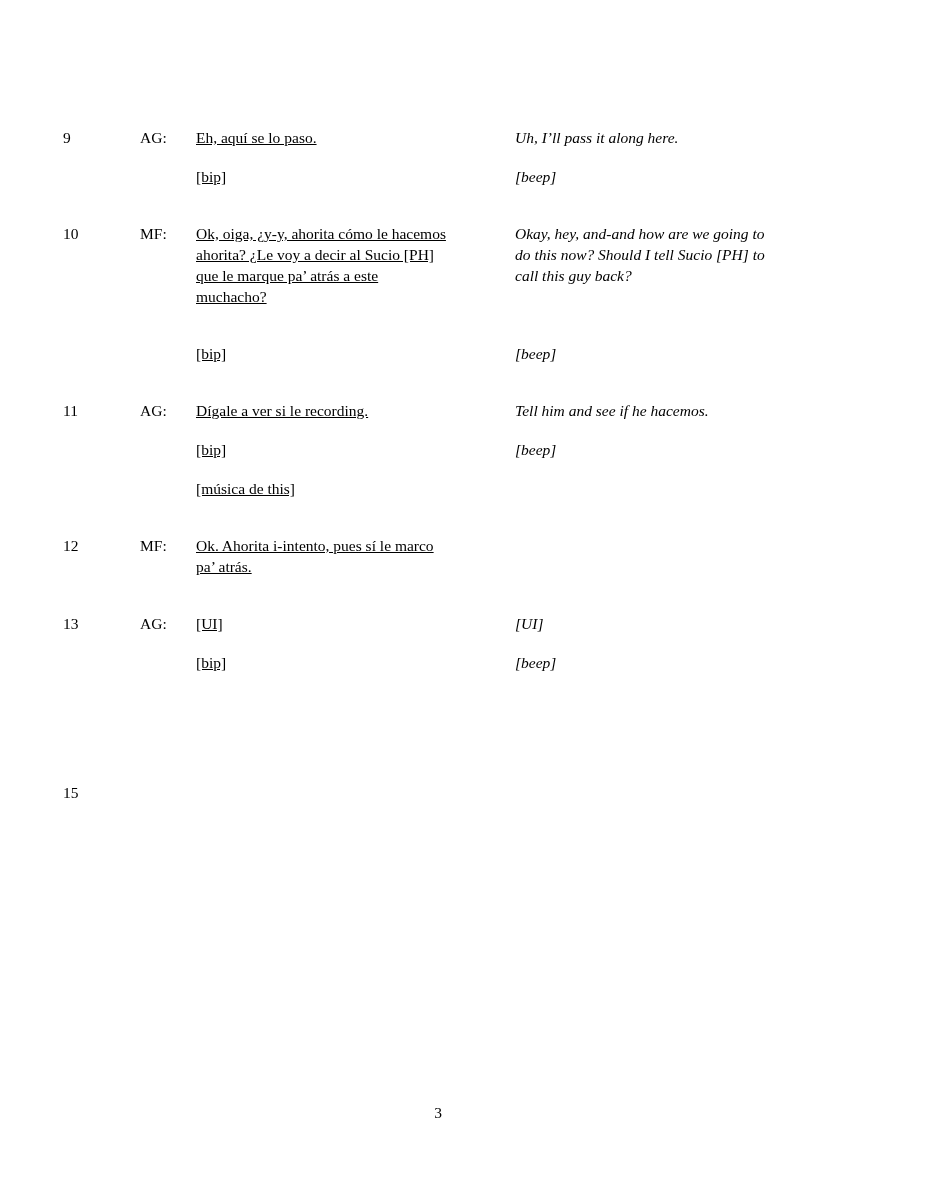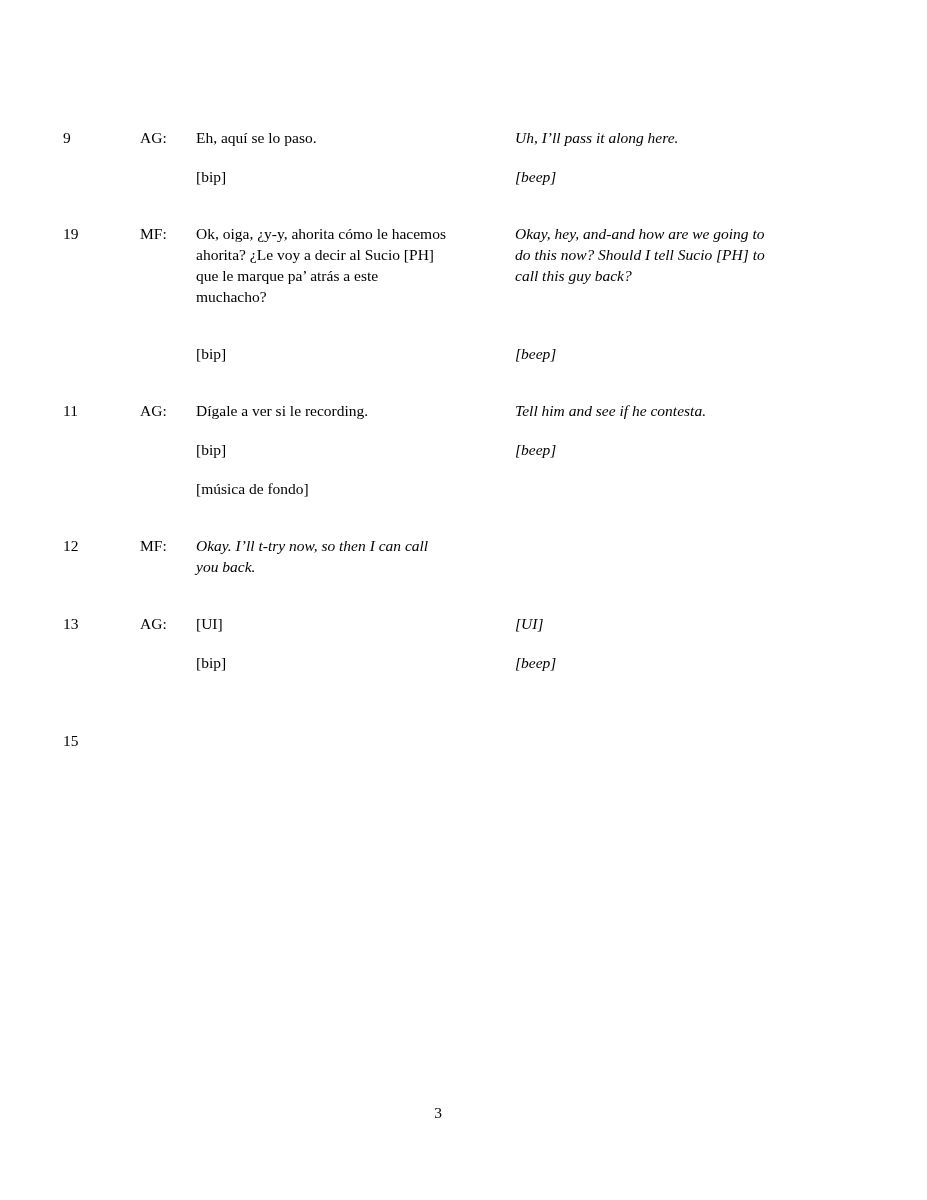--- a/index.html
+++ b/index.html
@@ -20,26 +20,26 @@
     left: 63px;
     width: 810px;
   }
   .row {
     display: grid;
     grid-template-columns: 77px 56px 319px 356px;
     align-items: start;
   }
   .num  { white-space: pre-line; }
   .spk  { font-weight: normal; white-space: pre-line; }
-  .orig { white-space: pre-line; }
+  .orig { white-space: pre-line; text-decoration: underline; }
   .trans{ white-space: pre-line; font-style: italic; }
   
   .b-gap   { margin-top: 18px; }   
   .e-gap   { margin-top: 36px; }   
-  .big-gap { margin-top: 57px; }  
+  .big-gap { margin-top: 109px; }  
   .footer {
     position: absolute;
     top: 1102px;
     left: 0;
     width: 876px;
     text-align: center;
   }
 </style>
 </head>
 <body>
@@ -57,21 +57,21 @@
       <div class="row b-gap">
         <div class="num"></div>
         <div class="spk"></div>
         <div class="orig">[bip]</div>
         <div class="trans">[beep]</div>
       </div>
     </div>
 
     <div class="e-gap">
       <div class="row">
-        <div class="num">19</div>
+        <div class="num">10</div>
         <div class="spk">MF:</div>
         <div class="orig">Ok, oiga, ¿y-y, ahorita cómo le hacemos
 ahorita? ¿Le voy a decir al Sucio [PH]
 que le marque pa’ atrás a este
 muchacho?</div>
         <div class="trans">Okay, hey, and-and how are we going to
 do this now? Should I tell Sucio [PH] to
 call this guy back?</div>
       </div>
       <div class="row e-gap">
@@ -80,41 +80,41 @@
         <div class="orig">[bip]</div>
         <div class="trans">[beep]</div>
       </div>
     </div>
 
     <div class="e-gap">
       <div class="row">
         <div class="num">11</div>
         <div class="spk">AG:</div>
         <div class="orig">Dígale a ver si le recording.</div>
-        <div class="trans">Tell him and see if he contesta.</div>
+        <div class="trans">Tell him and see if he hacemos.</div>
       </div>
       <div class="row b-gap">
         <div class="num"></div>
         <div class="spk"></div>
         <div class="orig">[bip]</div>
         <div class="trans">[beep]</div>
       </div>
       <div class="row b-gap">
         <div class="num"></div>
         <div class="spk"></div>
-        <div class="orig">[música de fondo]</div>
+        <div class="orig">[música de this]</div>
       </div>
     </div>
 
     <div class="e-gap">
       <div class="row">
         <div class="num">12</div>
         <div class="spk">MF:</div>
-        <div class="trans">Okay. I’ll t-try now, so then I can call
-you back.</div>
+        <div class="orig">Ok. Ahorita i-intento, pues sí le marco
+pa’ atrás.</div>
       </div>
     </div>
 
     <div class="e-gap">
       <div class="row">
         <div class="num">13</div>
         <div class="spk">AG:</div>
         <div class="orig">[UI]</div>
         <div class="trans">[UI]</div>
       </div>

